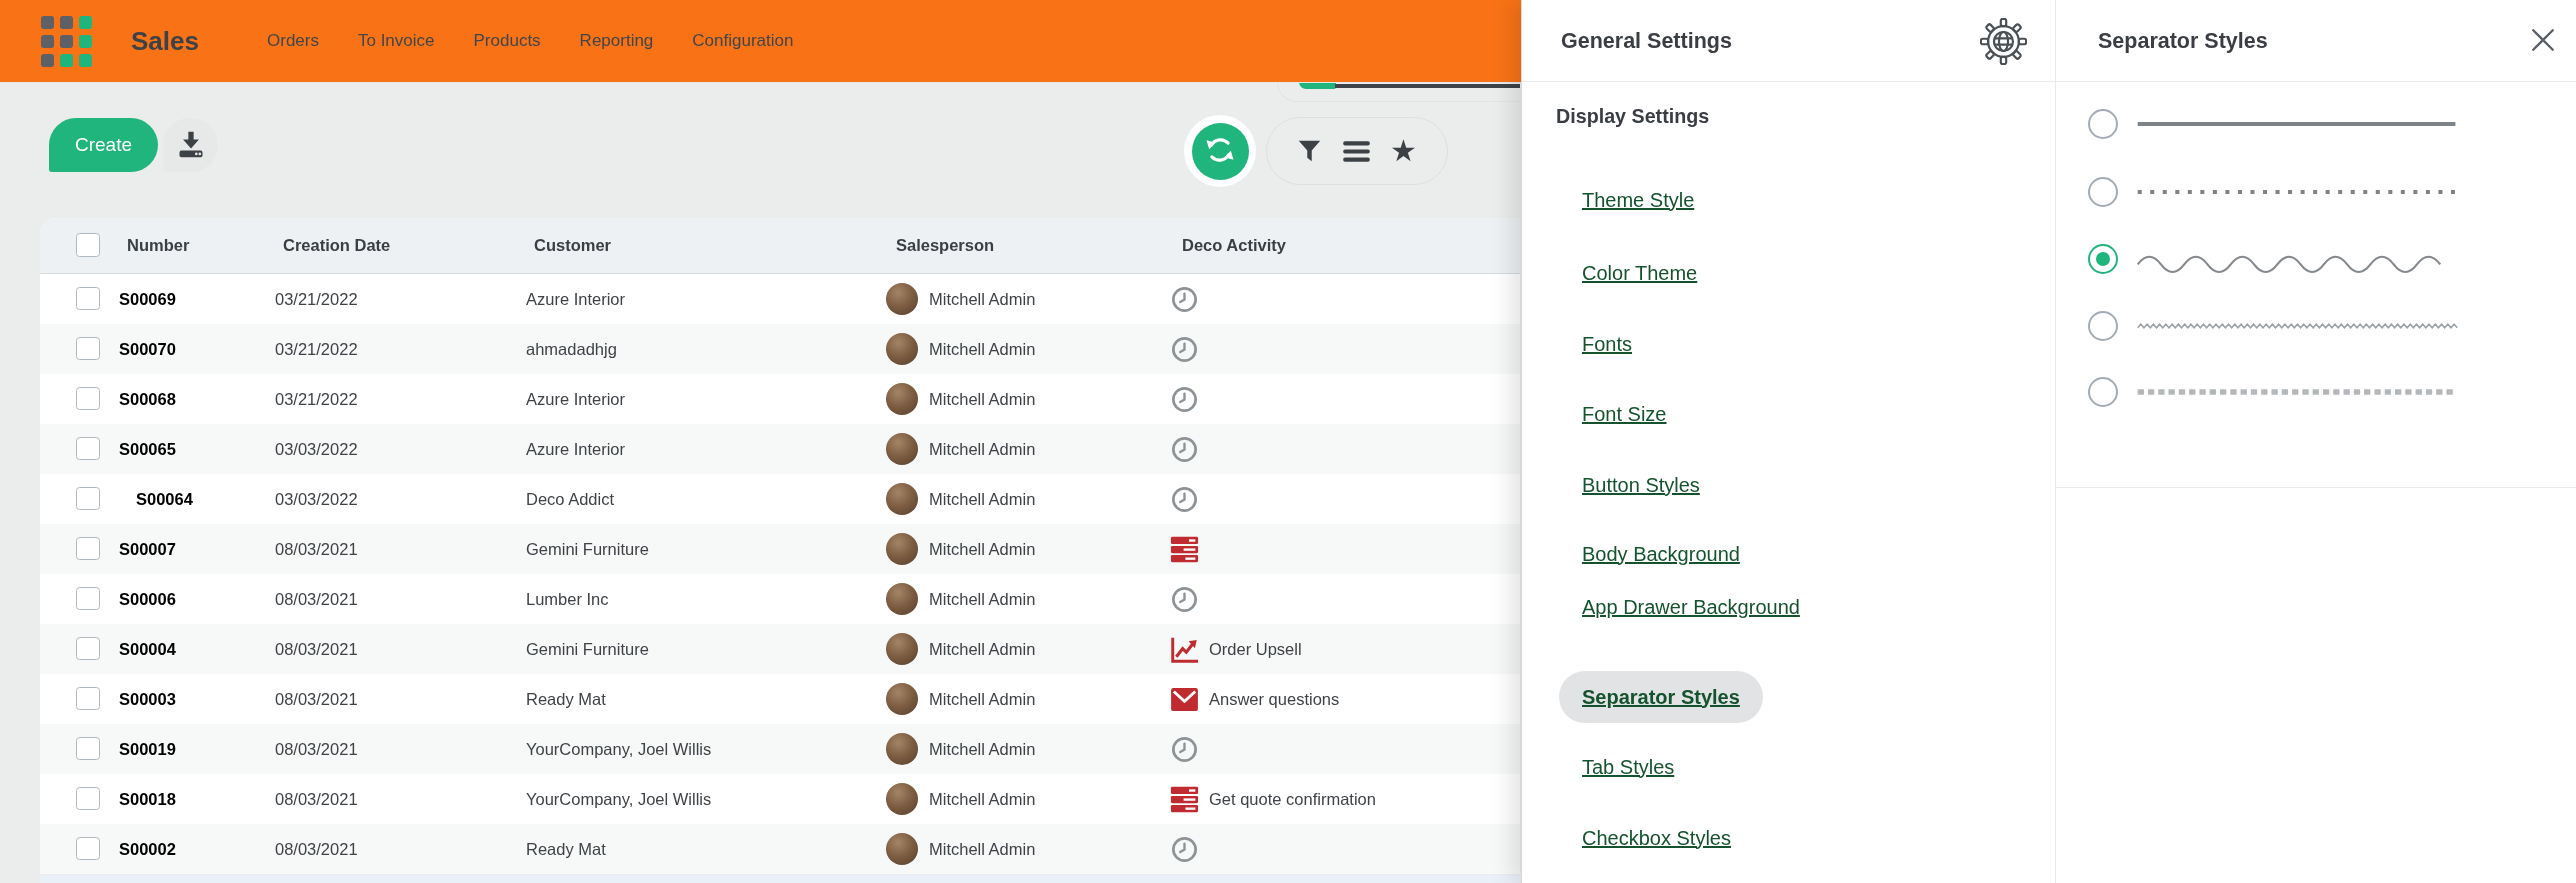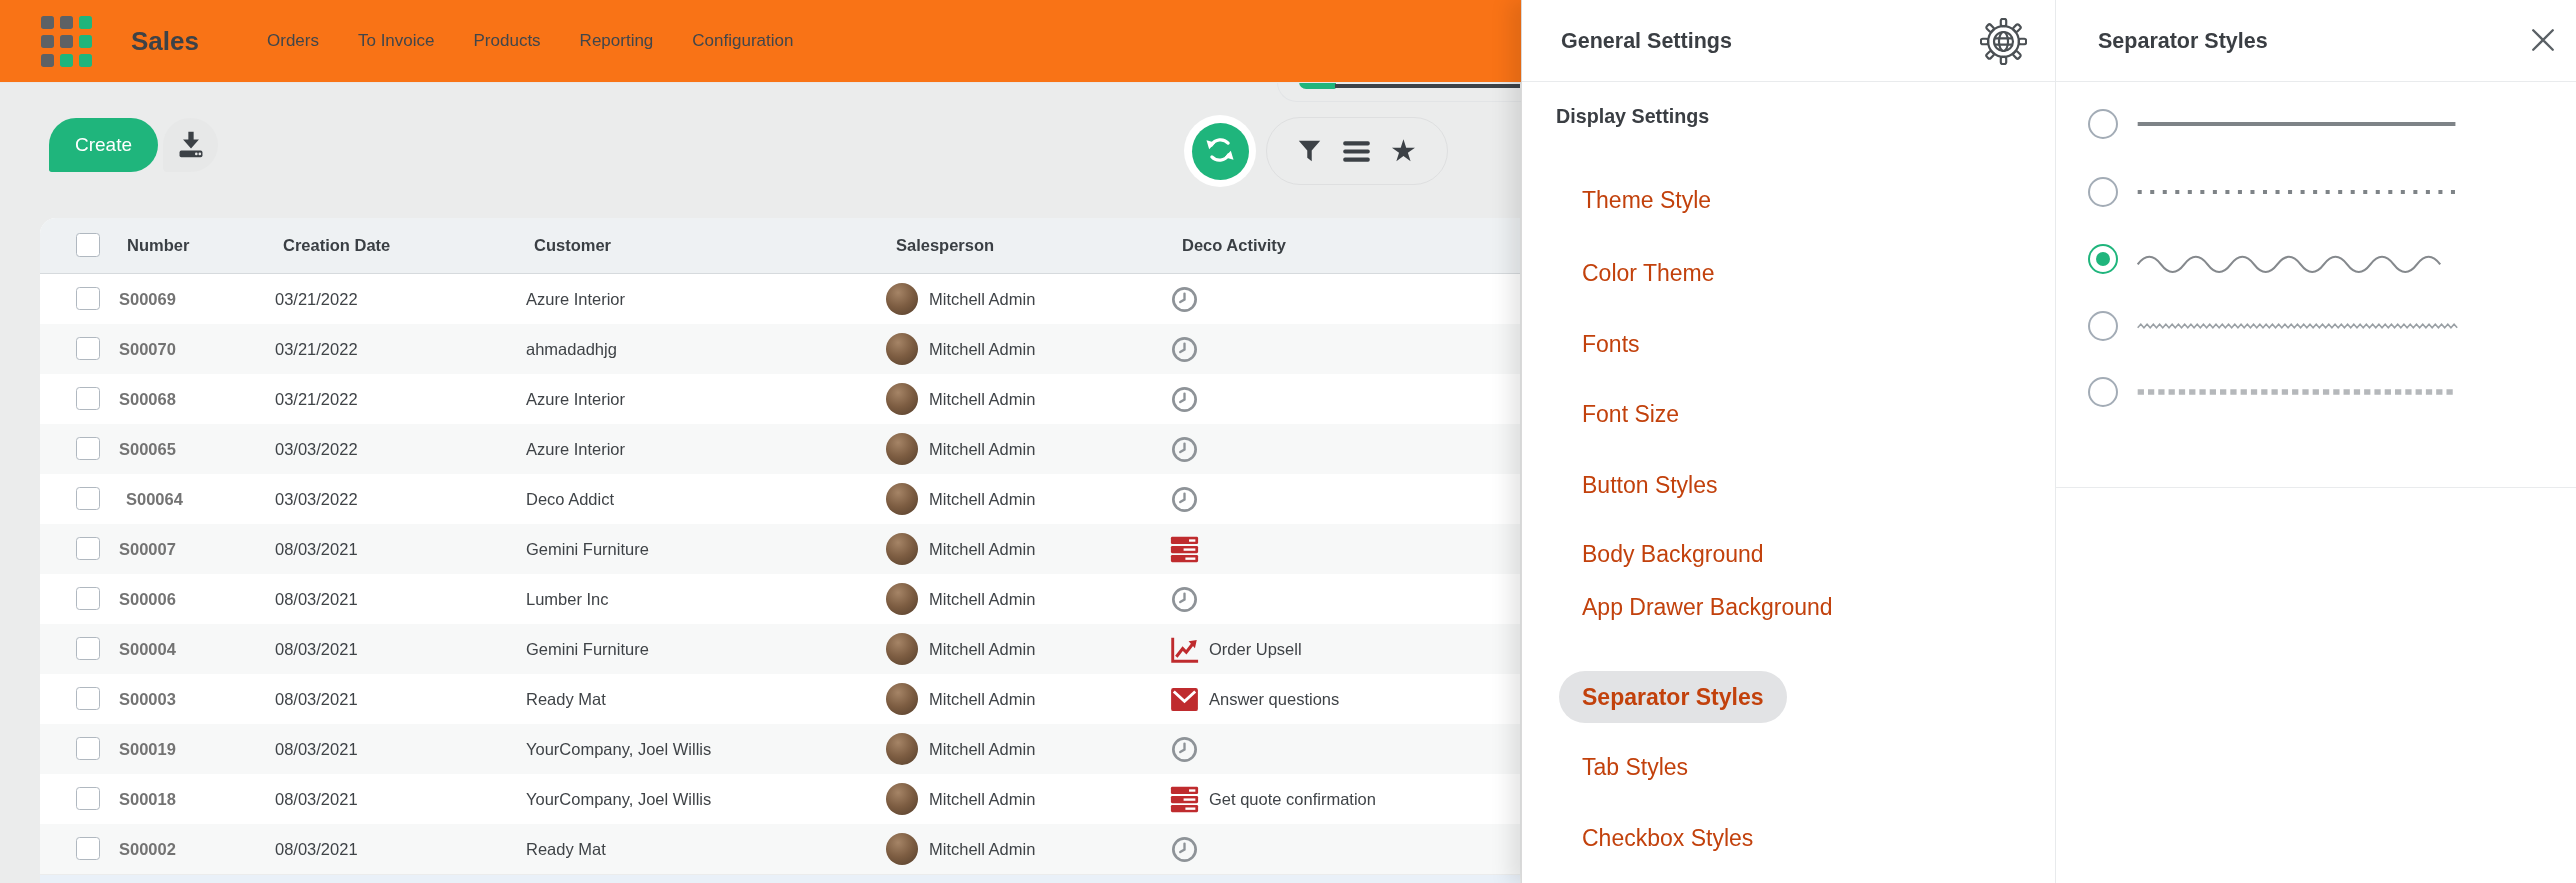--- a/index.html
+++ b/index.html
@@ -46,39 +46,39 @@
   .table{position:absolute;left:40px;top:218px;width:1480px;background:#fff;
          border-top-left-radius:16px;overflow:hidden;z-index:1;}
   .thead{position:relative;height:55px;background:#eef1f3;border-bottom:1.8px solid #d6dadd;}
   .thead .hlabel{position:absolute;top:0;height:100%;display:flex;align-items:center;
                  font-size:16.5px;font-weight:700;color:#3a3f44;margin-left:8px;}
   .trow{position:relative;height:50px;background:#ffffff;cursor:pointer;}
   .trow.alt{background:#f7f8f8;}
   .cell{position:absolute;top:0;height:100%;display:flex;align-items:center;font-size:16.5px;color:#3f4347;}
   .cbox{position:absolute;left:36px;top:50%;margin-top:-12.5px;width:21.5px;height:21.5px;background:#fff;
         border:1.8px solid #b0b8c0;border-radius:3.6px;cursor:pointer;}
-  .num{font-weight:700;color:#737373;}
+  .num{font-weight:700;color:#000000;}
   .avatar{position:absolute;left:846px;top:9px;width:32px;height:32px;border-radius:50%;
           background:radial-gradient(circle at 38% 30%,#a58466 0%,#7d5d42 48%,#533d2a 100%);}
   .blue-strip{position:absolute;left:40px;top:875px;width:1480px;height:9px;background:#e9f0f8;z-index:1;}
   
   .panel{position:absolute;top:0;height:884px;background:#ffffff;z-index:10;}
   .panel-settings{left:1521px;width:535px;border-left:0.9px solid #d9d9d9;
                   box-shadow:-10.7px 0 19.7px rgba(0,0,0,.10);}
   .panel-separator{left:2055px;width:521px;border-left:0.9px solid #e8eaec;}
   .panel-header{position:absolute;left:0;top:0;width:100%;height:82px;border-bottom:0.9px solid #e9ebed;
                 box-sizing:border-box;}
   .panel-title{position:absolute;left:39px;top:0;height:83px;display:flex;align-items:center;
                font-size:21.5px;font-weight:700;color:#3a3e43;}
   .gear-btn{position:absolute;left:458px;top:18px;width:47px;height:47px;cursor:pointer;}
   .close-btn{position:absolute;left:471px;top:24px;width:32px;height:32px;cursor:pointer;}
   .section-title{position:absolute;left:34px;top:105px;font-size:19.7px;font-weight:700;color:#3a3e43;}
   .panel-item{position:absolute;left:37px;height:52px;display:flex;align-items:center;
-              padding:0 23px;font-size:23px;color:#c2410c;border-radius:26px;cursor:pointer;
-              white-space:nowrap;}
+              padding:0 23px;font-size:20px;color:#14532d;border-radius:26px;cursor:pointer;
+              white-space:nowrap;text-decoration:underline;}
   .panel-item.active{background:#e2e3e5;font-weight:700;}
   
   .sep-option{position:absolute;left:0;width:100%;height:36px;}
   .radio{position:absolute;left:32px;top:2.7px;width:26px;height:26px;border-radius:50%;
          border:2.2px solid #a3acb6;background:#fff;cursor:pointer;display:flex;
          align-items:center;justify-content:center;}
   .radio.sel{border-color:var(--accent,#1fb57c);}
   .radio.sel::after{content:"";width:14.3px;height:14.3px;border-radius:50%;
                     background:var(--accent,#1fb57c);}
   .sep-line{position:absolute;left:79px;top:0;}
@@ -225,21 +225,21 @@
     <span class="cell" style="left:1130px">
             <svg width="29" height="29" viewBox="0 0 32 32">
     <circle cx="16" cy="16" r="12.3" fill="none" stroke="#8e9398" stroke-width="3"></circle>
     <path d="M16,9.5 V16 L11.3,18.8" fill="none" stroke="#8e9398" stroke-width="2.6" stroke-linecap="round"></path>
             </svg>
           </span>
     <span class="cell" style="left:1169px"></span>
         </div>
         <div class="trow">
     <span class="cbox"></span>
-    <span class="cell num" style="left:86px">S00064</span>
+    <span class="cell num" style="left:96px">S00064</span>
     <span class="cell" style="left:235px">03/03/2022</span>
     <span class="cell" style="left:486px">Deco Addict</span>
     <span class="avatar"></span>
     <span class="cell" style="left:889px">Mitchell Admin</span>
     <span class="cell" style="left:1130px">
             <svg width="29" height="29" viewBox="0 0 32 32">
     <circle cx="16" cy="16" r="12.3" fill="none" stroke="#8e9398" stroke-width="3"></circle>
     <path d="M16,9.5 V16 L11.3,18.8" fill="none" stroke="#8e9398" stroke-width="2.6" stroke-linecap="round"></path>
             </svg>
           </span>

